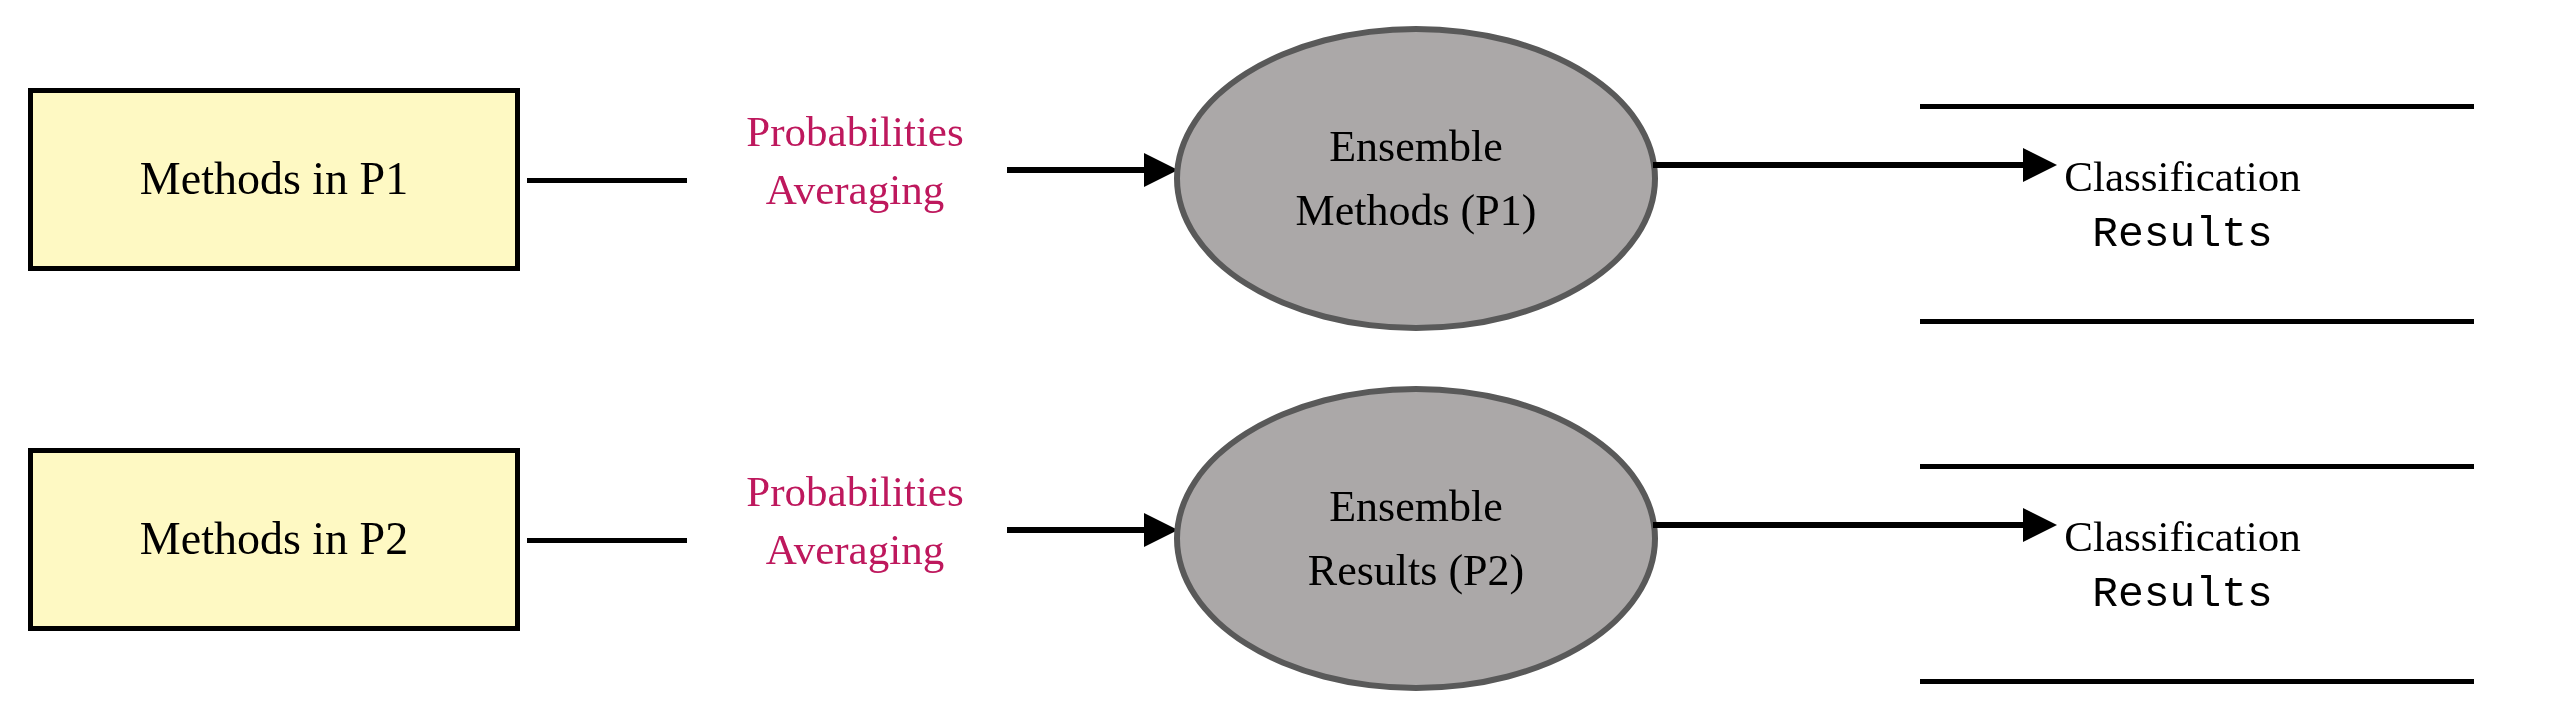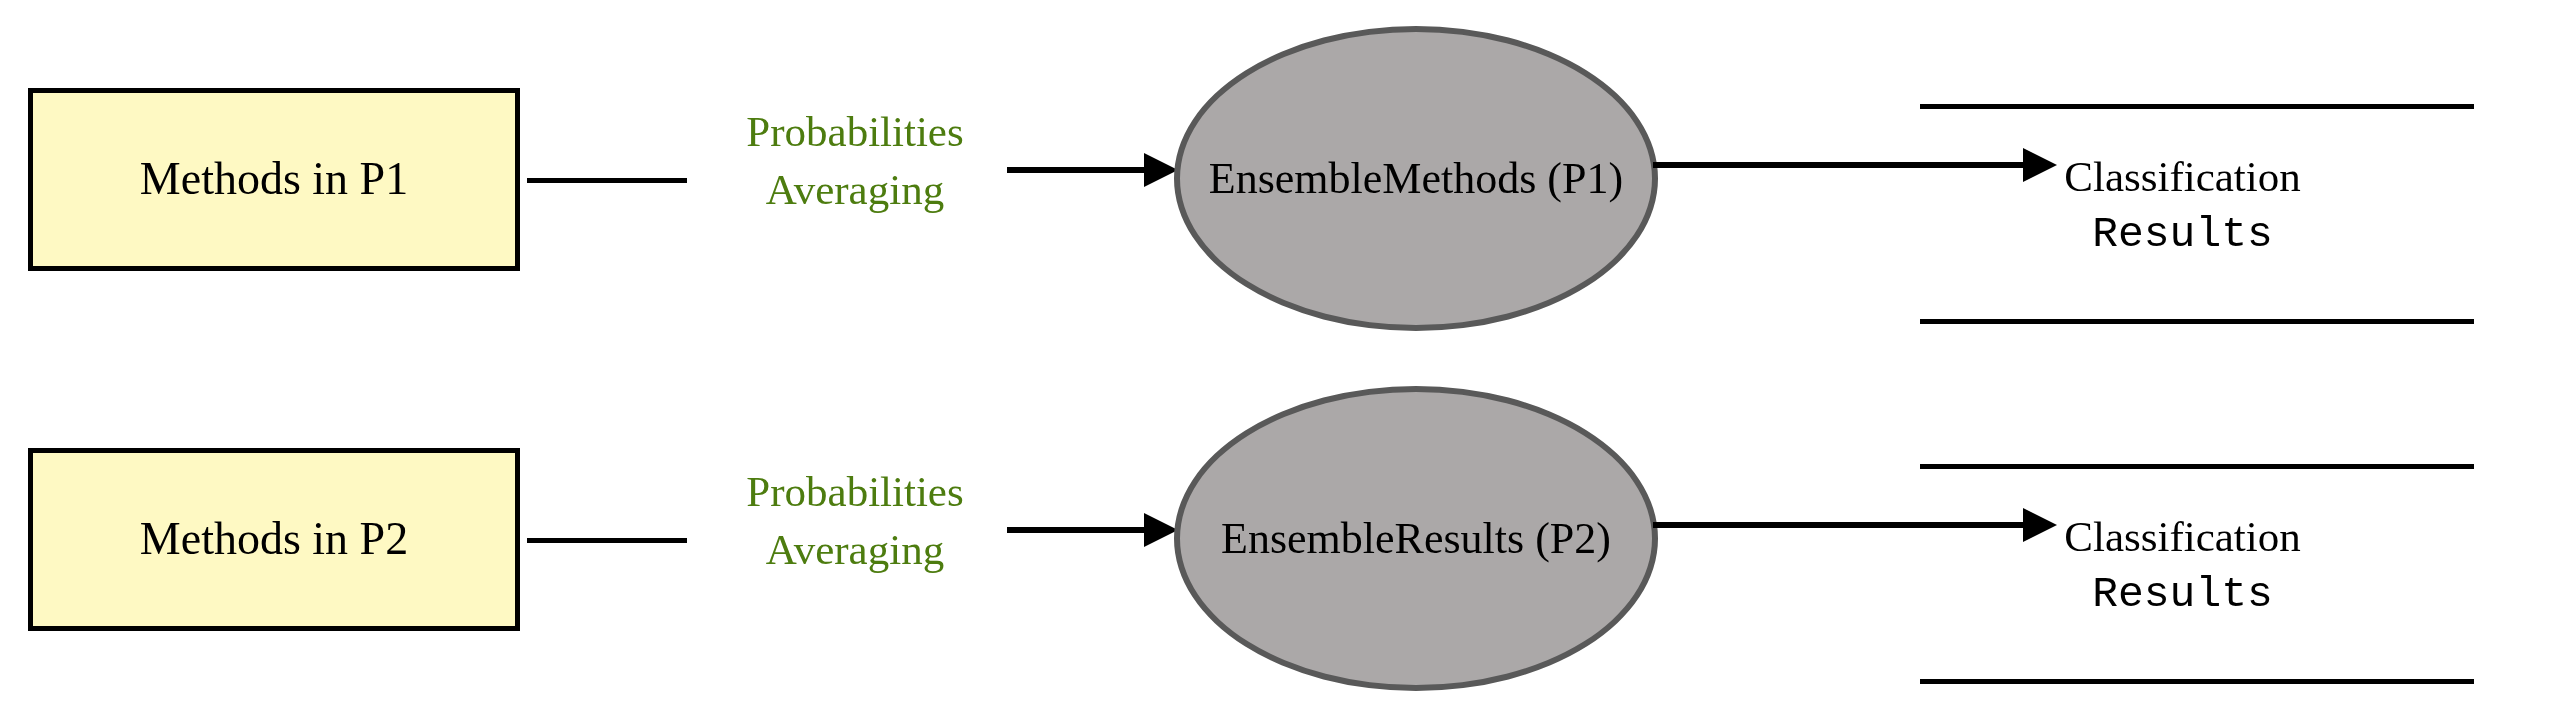--- a/index.html
+++ b/index.html
@@ -63,21 +63,21 @@
 
   
   .edge-label {
     position: absolute;
     left: 690px;
     top: 103px;
     width: 330px;
     text-align: center;
     font-size: 43px;
     line-height: 1.35;
-    color: #4d7c0f;
+    color: #be185d;
   }
   .edge-label .line2 { display: block; }
 
   
   .arrow {
     position: absolute;
     height: 34px;
   }
   .arrow .shaft {
     position: absolute;
@@ -117,21 +117,21 @@
     position: absolute;
     left: 1174px;
     top: 26px;
     width: 484px;
     height: 305px;
     box-sizing: border-box;
     border-radius: 50%;
     background: #ABA8A8;
     border: 6.6px solid #595959;
     display: flex;
-    flex-direction: row;
+    flex-direction: column;
     align-items: center;
     justify-content: center;
   }
   .ellipse .ell-line {
     font-size: 44px;
     line-height: 1.45;
     color: #000000;
     white-space: nowrap;
   }
 

